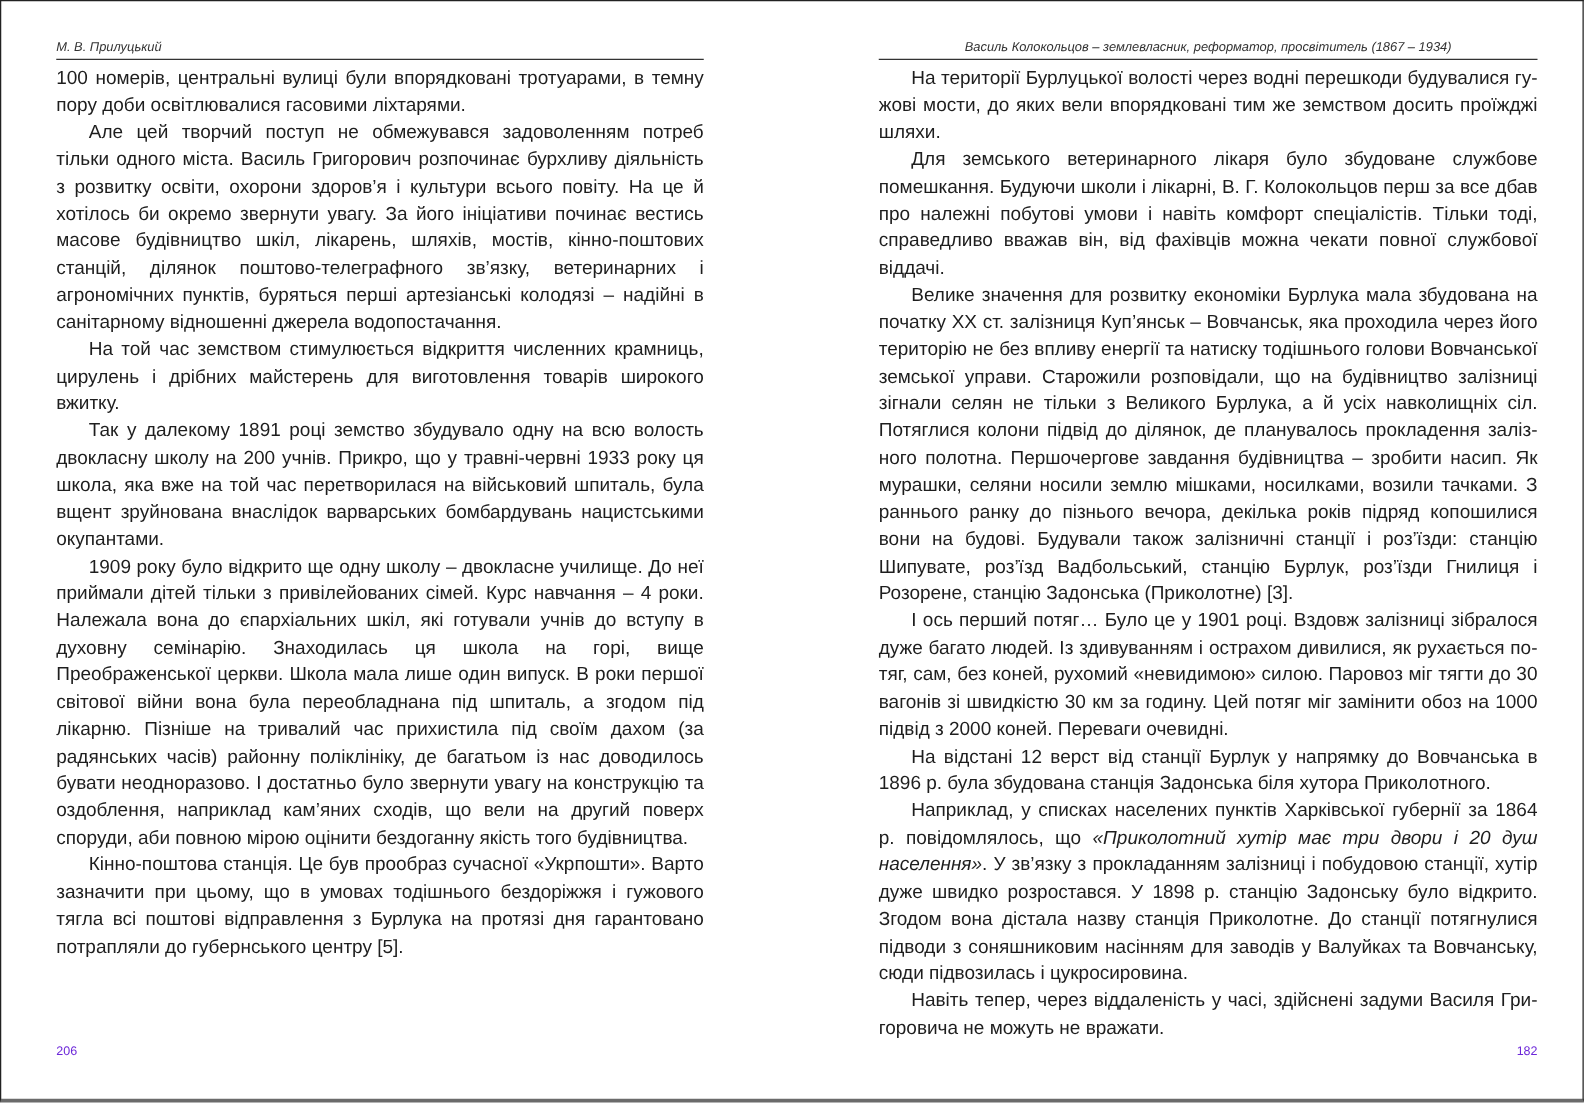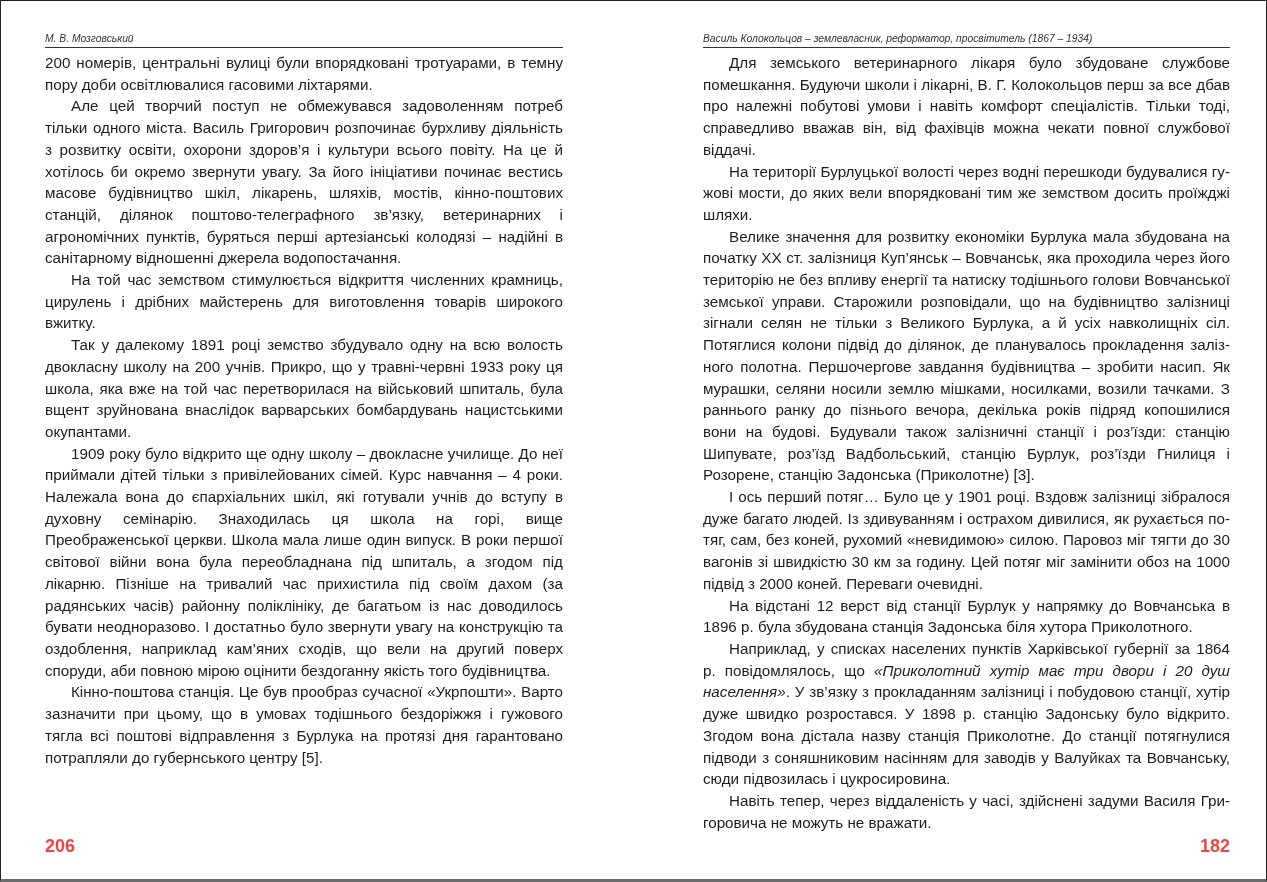--- a/index.html
+++ b/index.html
@@ -6,54 +6,54 @@
   body { width: 1267px; height: 882px; overflow: hidden; position: relative;
          font-family: "Liberation Sans", sans-serif; color: #1e1e1e; }
   .frame { position: absolute; left: 0; top: 0; width: 1265px; height: 878px;
            border: 1px solid #222; border-bottom: 3px solid #6b6b6b; box-sizing: content-box; }
   .page { position: absolute; top: 0; height: 880px; }
   .page.left { left: 45px; width: 518px; }
   .page.right { left: 703px; width: 527px; }
   .running-head { position: absolute; top: 33px; left: 0; right: 0;
                   font-size: 10.3px; font-style: italic; color: #333;
                   padding-bottom: 2px; border-bottom: 1px solid #333; line-height: 12px; }
-  .page.right .running-head { text-align: left; }
+  .page.right .running-head { text-align: center; }
   .body { position: absolute; top: 52px; left: 0; right: 0; }
   .body p { margin: 0; font-size: 15.2px; line-height: 21.7px; text-align: justify;
             text-indent: 26px; hyphens: manual; }
   .body p.noindent { text-indent: 0; }
   .body em { font-style: italic; }
-  .folio { position: absolute; top: 836px; font-size: 18px; color: #ef4444; font-weight: bold; }
+  .folio { position: absolute; top: 836px; font-size: 10px; color: #6d28d9; }
   .page.left .folio { left: 0; }
   .page.right .folio { right: 0; }
 </style>
 </head>
 <body>
 
 <div class="frame"></div>
 
 <div class="page left">
-  <div class="running-head">М. В. Мозговський</div>
+  <div class="running-head">М. В. Прилуцький</div>
   <div class="body">
-    <p class="noindent">200 номерів, центральні вулиці були впорядковані тротуарами, в темну пору доби освітлювалися гасовими ліхтарями.</p>
+    <p class="noindent">100 номерів, центральні вулиці були впорядковані тротуарами, в темну пору доби освітлювалися гасовими ліхтарями.</p>
     <p>Але цей творчий поступ не обмежувався задоволенням потреб тільки одного міста. Василь Григорович розпочинає бурхливу діяльність з роз­витку освіти, охорони здоров’я і культури всього повіту. На це й хотілось би окремо звернути увагу. За його ініціативи починає вестись масове будівництво шкіл, лікарень, шляхів, мостів, кінно-поштових станцій, діля­нок поштово-телеграфного зв’язку, ветеринарних і агрономічних пунктів, буряться перші артезіанські колодязі – надійні в санітарному відношенні джерела водопостачання.</p>
     <p>На той час земством стимулюється відкриття численних крамниць, цирулень і дрібних майстерень для виготовлення товарів широкого вжитку.</p>
     <p>Так у далекому 1891 році земство збудувало одну на всю волость двокласну школу на 200 учнів. Прикро, що у травні-червні 1933 року ця школа, яка вже на той час перетворилася на військовий шпиталь, була вщент зруйнована внаслідок варварських бомбардувань нацистськими окупантами.</p>
     <p>1909 року було відкрито ще одну школу – двокласне училище. До неї приймали дітей тільки з привілейованих сімей. Курс навчання – 4 роки. Належала вона до єпархіальних шкіл, які готували учнів до вступу в духов­ну семінарію. Знаходилась ця школа на горі, вище Преображенської церк­ви. Школа мала лише один випуск. В роки першої світової війни вона була переобладнана під шпиталь, а згодом під лікарню. Пізніше на тривалий час прихистила під своїм дахом (за радянських часів) районну полікліні­ку, де багатьом із нас доводилось бувати неодноразово. І достатньо було звернути увагу на конструкцію та оздоблення, наприклад кам’яних сходів, що вели на другий поверх споруди, аби повною мірою оцінити бездоганну якість того будівництва.</p>
     <p>Кінно-поштова станція. Це був прообраз сучасної «Укрпошти». Варто зазначити при цьому, що в умовах тодішнього бездоріжжя і гужового тягла всі поштові відправлення з Бурлука на протязі дня гарантовано потрапля­ли до губернського центру [5].</p>
 
   </div>
   <div class="folio">206</div>
 </div>
 
 <div class="page right">
   <div class="running-head">Василь Колокольцов – землевласник, реформатор, просвітитель (1867 – 1934)</div>
   <div class="body">
+    <p>На території Бурлуцької волості через водні перешкоди будувалися гу­жові мости, до яких вели впорядковані тим же земством досить проїжджі шляхи.</p>
     <p>Для земського ветеринарного лікаря було збудоване службове помеш­кання. Будуючи школи і лікарні, В. Г. Колокольцов перш за все дбав про належні побутові умови і навіть комфорт спеціалістів. Тільки тоді, спра­ведливо вважав він, від фахівців можна чекати повної службової віддачі.</p>
-    <p>На території Бурлуцької волості через водні перешкоди будувалися гу­жові мости, до яких вели впорядковані тим же земством досить проїжджі шляхи.</p>
     <p>Велике значення для розвитку економіки Бурлука мала збудована на початку ХХ ст. залізниця Куп’янськ – Вовчанськ, яка проходила через його територію не без впливу енергії та натиску тодішнього голови Вовчанської земської управи. Старожили розповідали, що на будівництво залізни­ці зігнали селян не тільки з Великого Бурлука, а й усіх навколищніх сіл. Потяглися колони підвід до ділянок, де планувалось прокладення заліз­ного полотна. Першочергове завдання будівництва – зробити насип. Як мурашки, селяни носили землю мішками, носилками, возили тачками. З раннього ранку до пізнього вечора, декілька років підряд копошилися вони на будові. Будували також залізничні станції і роз’їзди: станцію Шипу­вате, роз’їзд Вадбольський, станцію Бурлук, роз’їзди Гнилиця і Розорене, станцію Задонська (Приколотне) [3].</p>
     <p>І ось перший потяг… Було це у 1901 році. Вздовж залізниці зібралося дуже багато людей. Із здивуванням і острахом дивилися, як рухається по­тяг, сам, без коней, рухомий «невидимою» силою. Паровоз міг тягти до 30 вагонів зі швидкістю 30 км за годину. Цей потяг міг замінити обоз на 1000 підвід з 2000 коней. Переваги очевидні.</p>
     <p>На відстані 12 верст від станції Бурлук у напрямку до Вовчанська в 1896 р. була збудована станція Задонська біля хутора Приколотного.</p>
     <p><span>Наприклад, у списках населених пунктів Харківської губернії за 1864 р. повідомлялось, що </span><em>«Приколотний хутір має три двори і 20 душ населен­ня»</em><span>. У зв’язку з прокладанням залізниці і побудовою станції, хутір дуже швидко розростався. У 1898 р. станцію Задонську було відкрито. Згодом вона дістала назву станція Приколотне. До станції потягнулися підводи з соняшниковим насінням для заводів у Валуйках та Вовчанську, сюди підвозилась і цукросировина.</span></p>
     <p>Навіть тепер, через віддаленість у часі, здійснені задуми Василя Гри­горовича не можуть не вражати.</p>
 
   </div>
   <div class="folio">182</div>
 </div>
 

